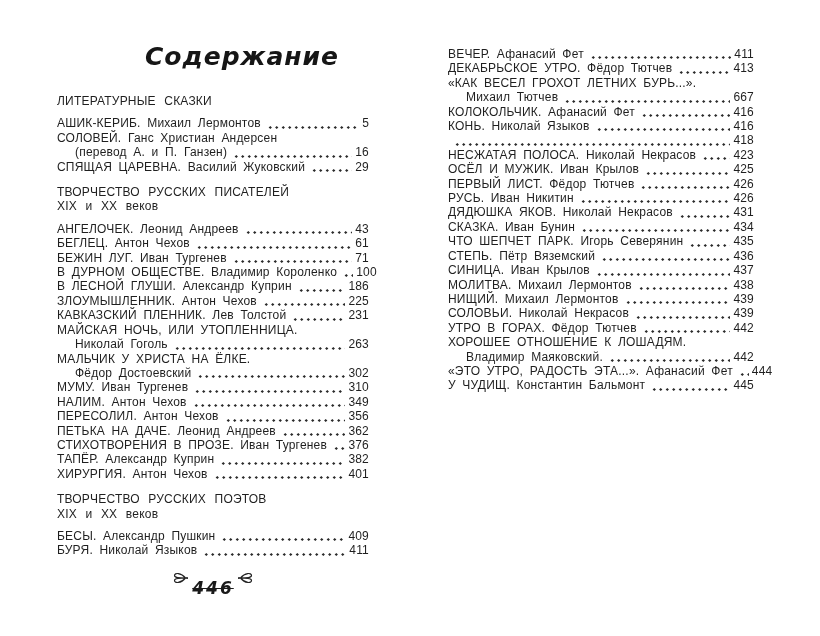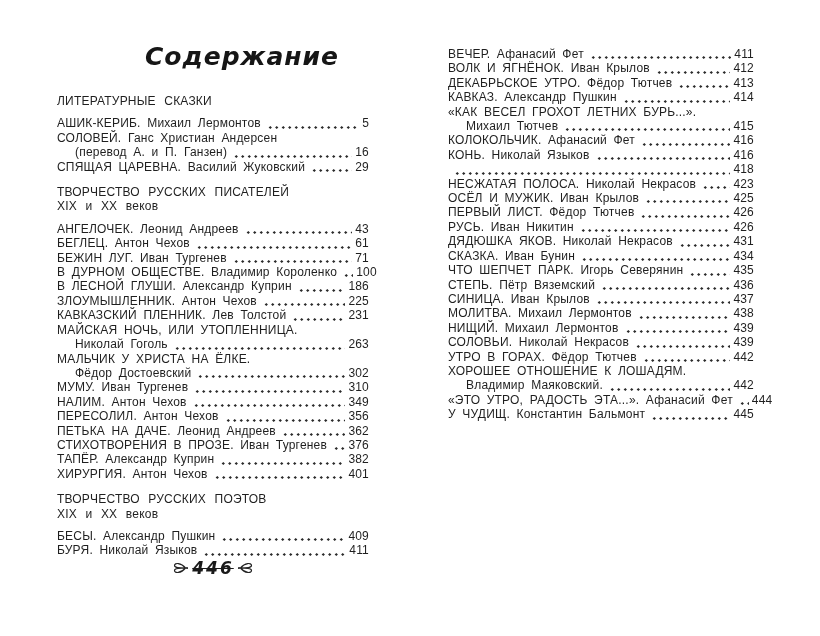--- a/index.html
+++ b/index.html
@@ -68,20 +68,21 @@
   }
   .page-num {
     font-family: "DejaVu Sans", sans-serif;
     font-style: italic;
     font-weight: bold;
     font-size: 17px;
     letter-spacing: 2px;
     text-decoration: line-through;
     color: #1a1a1a;
     padding: 0 1px;
+    margin-top: 20px;
   }
   .orn { display: inline-flex; align-items: center; }
   .orn svg { display: block; }
   .orn-r svg { transform: scaleX(-1); }
 </style>
 </head>
 <body>
 
 <div class="page">
   <h1 class="title">Содержание</h1>
@@ -213,41 +214,31 @@
         <span class="page-ref">411</span>
       </div>
     </div>
   <div class="col col-right" id="right-col">
       <div class="toc-row">
         <span class="toc-text">ВЕЧЕР. Афанасий Фет</span>
         <span class="leader"></span>
         <span class="page-ref">411</span>
       </div>
       <div class="toc-row">
-        <span class="toc-text">ВОЛК И ЯГНЁНОК. Иван Крылов</span>
-        <span class="leader"></span>
-        <span class="page-ref">412</span>
-      </div>
-      <div class="toc-row">
         <span class="toc-text">ДЕКАБРЬСКОЕ УТРО. Фёдор Тютчев</span>
         <span class="leader"></span>
         <span class="page-ref">413</span>
       </div>
       <div class="toc-row">
-        <span class="toc-text">КАВКАЗ. Александр Пушкин</span>
-        <span class="leader"></span>
-        <span class="page-ref">414</span>
-      </div>
-      <div class="toc-row">
         <span class="toc-text">«КАК ВЕСЕЛ ГРОХОТ ЛЕТНИХ БУРЬ...».</span>
       </div>
       <div class="toc-row">
         <span class="toc-text indent">Михаил Тютчев</span>
         <span class="leader"></span>
-        <span class="page-ref">415</span>
+        <span class="page-ref">667</span>
       </div>
       <div class="toc-row">
         <span class="toc-text">КОЛОКОЛЬЧИК. Афанасий Фет</span>
         <span class="leader"></span>
         <span class="page-ref">416</span>
       </div>
       <div class="toc-row">
         <span class="toc-text">КОНЬ. Николай Языков</span>
         <span class="leader"></span>
         <span class="page-ref">416</span>

